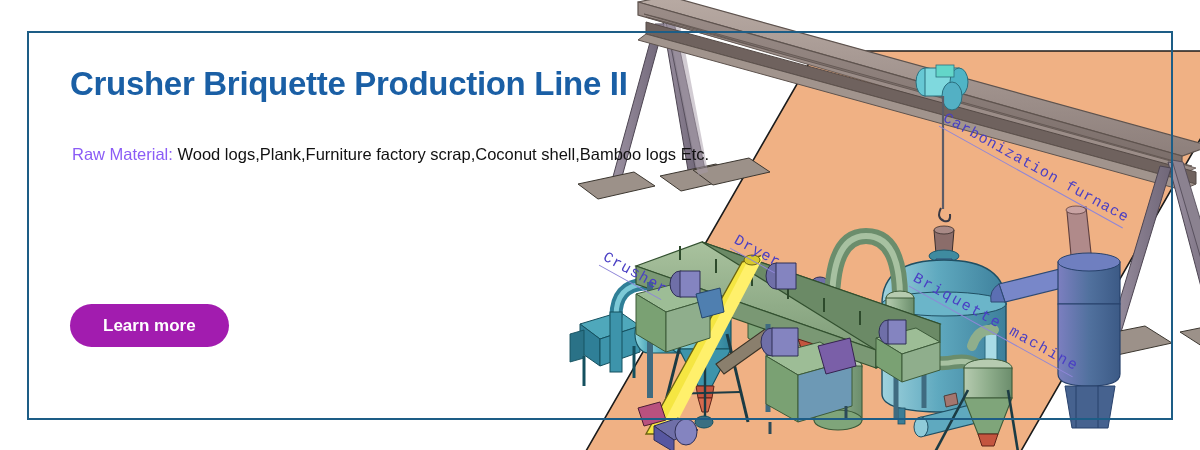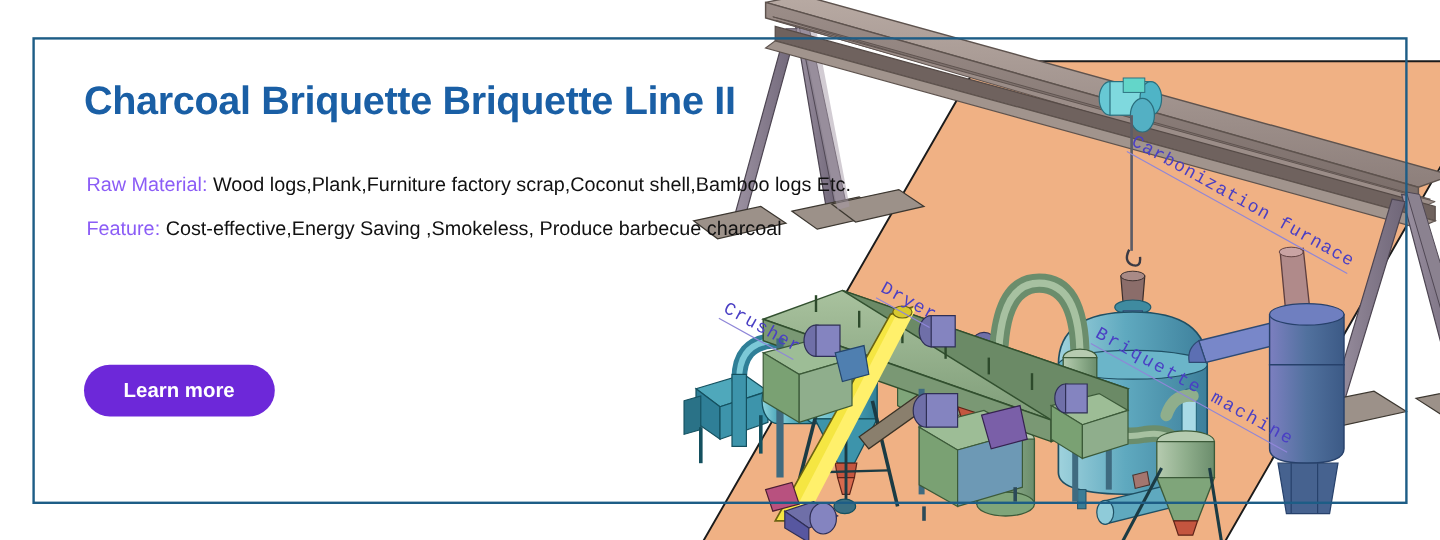--- a/index.html
+++ b/index.html
@@ -45,21 +45,21 @@
     color:#1a1a1a;
     line-height:1.2;
   }
   .spec-raw{position:absolute;left:2px;top:79px;}
   .spec-feat{position:absolute;left:2px;top:116px;}
   .spec-key{color:#8b5cf6;}
   .spec-val{color:#111111;margin-top:23px;}
   .cta{
     position:absolute;left:0px;top:238px;
     display:inline-block;
-    background:#6d28d9;
+    background:#a21caf;
     color:#ffffff;
     font-size:17px;
     font-weight:bold;
     padding:13px 33px;
     border:none;
     border-radius:26px;
     cursor:pointer;
     font-family:"Liberation Sans","DejaVu Sans",sans-serif;
     line-height:1;
   }
@@ -371,28 +371,24 @@
   </svg>
 
   <div class="lbl" id="lbl-crusher">Crusher</div>
   <div class="lbl" id="lbl-dryer">Dryer</div>
   <div class="lbl" id="lbl-briquette">Briquette  machine</div>
   <div class="lbl" id="lbl-furnace">Carbonization furnace</div>
 
   <div class="frame"></div>
 
   <div class="copy">
-    <h1 class="headline">Charcoal Briquette Briquette Line II</h1>
+    <h1 class="headline">Crusher Briquette Production Line II</h1>
 
     <p class="specline spec-raw">
       <span class="spec-key">Raw Material:</span>
       <span class="spec-val">Wood logs,Plank,Furniture factory scrap,Coconut shell,Bamboo logs Etc.</span>
     </p>
 
-    <p class="specline spec-feat">
-      <span class="spec-key">Feature:</span>
-      <span class="spec-val">Cost-effective,Energy Saving ,Smokeless, Produce barbecue charcoal</span>
-    </p>
 
     <button class="cta">Learn more</button>
   </div>
 
 </div>
 
 </body></html>

